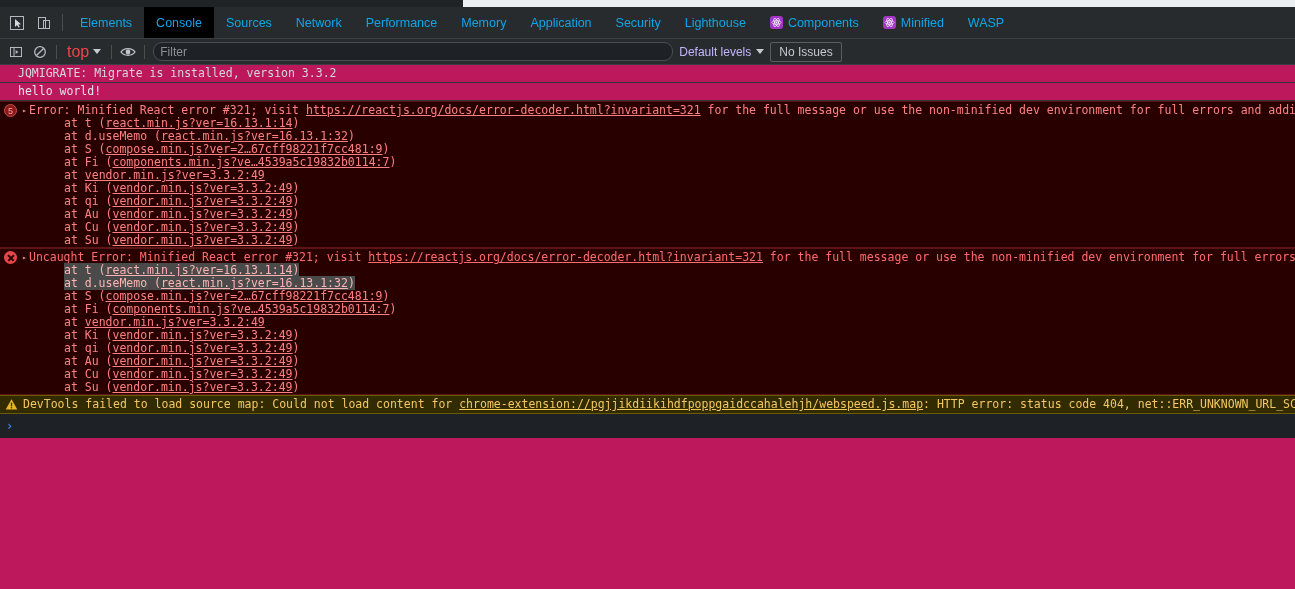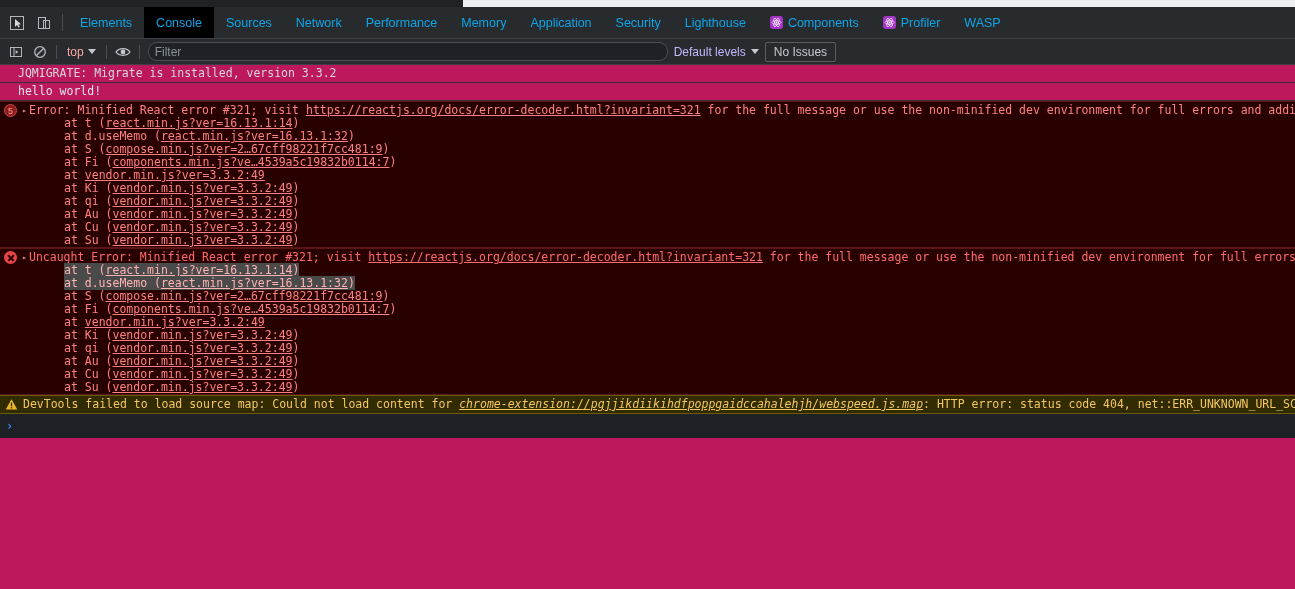--- a/index.html
+++ b/index.html
@@ -109,22 +109,22 @@
   .fb-sep {
     width: 1px;
     height: 14px;
     background: #4a4e52;
     margin: 0 4px;
   }
   .ctx-select {
     display: flex;
     align-items: center;
     gap: 4px;
-    color: #fca5a5;
-    font-size: 12px;
+    color: #ef4444;
+    font-size: 16px;
     padding: 0 6px;
     height: 19px;
     cursor: pointer;
   }
   .caret {
     width: 0; height: 0;
     border-left: 4px solid transparent;
     border-right: 4px solid transparent;
     border-top: 5px solid #c6cace;
   }
@@ -266,21 +266,21 @@
   .warn-head {
     display: flex;
     align-items: flex-start;
     white-space: nowrap;
   }
   .warn-icon {
     width: 13px; height: 13px;
     margin: 0 5px 0 5px;
     flex: 0 0 auto;
   }
-  .warn-text a { color: inherit; text-decoration: underline; font-style: italic; }
+  .warn-text a { color: inherit; text-decoration: underline; }
 
   .prompt-row {
     display: flex;
     align-items: center;
     padding: 4px 0 4px 6px;
     background: #1e2125;
     color: #5a9cf8;
     font-family: "DejaVu Sans Mono", monospace;
     font-size: 12px;
   }
@@ -365,21 +365,21 @@
     </div>
     <div class="tab">
       <span class="react-badge">
         <svg width="11" height="11" viewBox="0 0 24 24">
           <ellipse cx="12" cy="12" rx="10" ry="4" fill="none" stroke="#ffffff" stroke-width="1.4"></ellipse>
           <ellipse cx="12" cy="12" rx="10" ry="4" fill="none" stroke="#ffffff" stroke-width="1.4" transform="rotate(60 12 12)"></ellipse>
           <ellipse cx="12" cy="12" rx="10" ry="4" fill="none" stroke="#ffffff" stroke-width="1.4" transform="rotate(120 12 12)"></ellipse>
           <circle cx="12" cy="12" r="2" fill="#ffffff"></circle>
         </svg>
       </span>
-      <span>Profiler</span>
+      <span>Minified</span>
     </div>
     <div class="tab">
       <span>WASP</span>
     </div>
   </div>
 
   <div class="filterbar">
     <div class="fb-btn">
       <svg width="14" height="14" viewBox="0 0 14 14">
         <rect x="1.5" y="2.5" width="11" height="9" fill="none" stroke="#b4b8bc" stroke-width="1"></rect>

